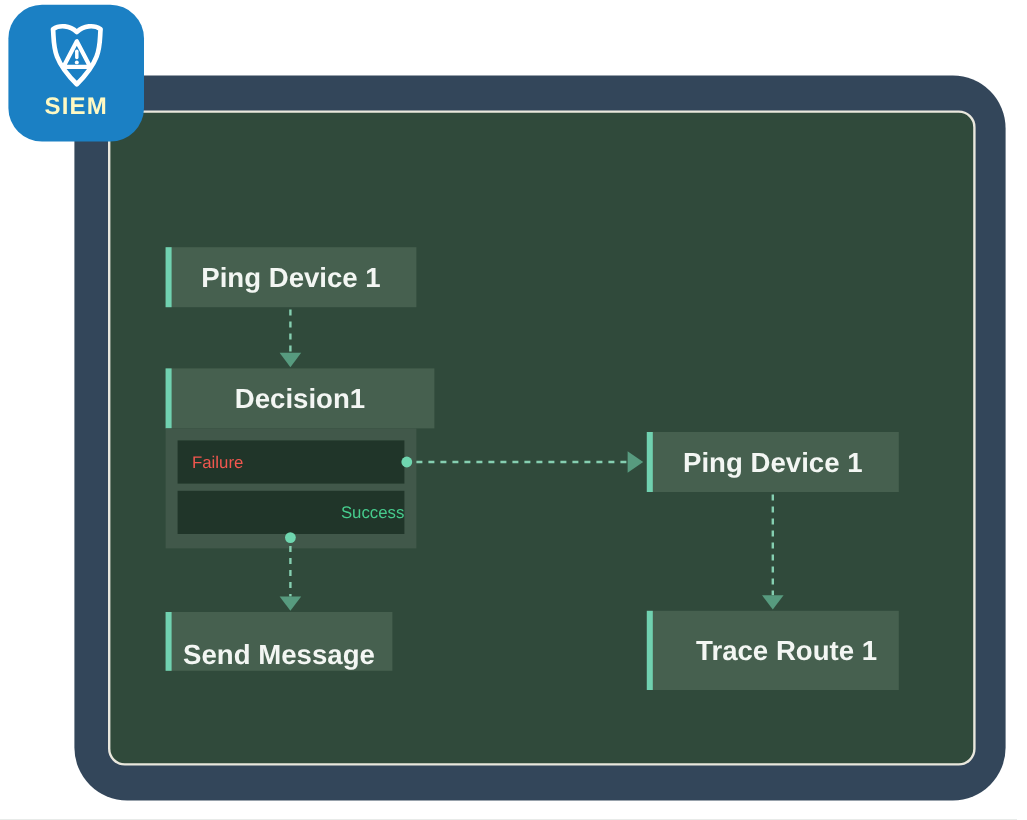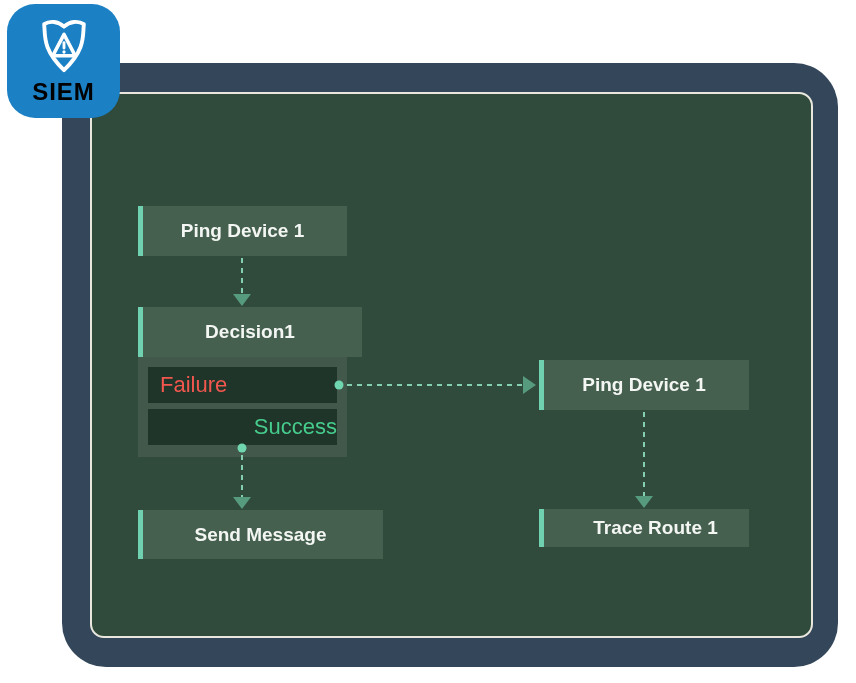--- a/index.html
+++ b/index.html
@@ -22,60 +22,60 @@
 
   
   .badge {
     position: absolute; left: 7px; top: 4px; width: 113px; height: 114px;
     background: var(--badge-blue, #1b80c4); border-radius: 28px;
     display: flex; flex-direction: column; align-items: center; justify-content: flex-start;
     z-index: 5;
   }
   .badge svg { margin-top: 12px; }
   .badge-label {
-    color: #000000; font-size: 24px; font-weight: 700; letter-spacing: 1px;
+    color: #fef9c3; font-size: 20px; font-weight: 700; letter-spacing: 1px;
     margin-top: 2px;
   }
 
   .panel-title {
     position: absolute; left: 138px; top: 142px;
     color: var(--text-light, #f3f6f3); font-size: 21px; font-weight: 700;
     letter-spacing: 0.2px;
   }
 
   
   .node {
     position: absolute; background: var(--node-green, #46604f);
     display: flex; align-items: center; justify-content: center;
-    color: var(--text-light, #f3f6f3); font-size: 19px; font-weight: 700;
+    color: var(--text-light, #f3f6f3); font-size: 23px; font-weight: 700;
     cursor: pointer;
   }
   .accent-bar {
     position: absolute; left: 0; top: 0; bottom: 0; width: 5px;
     background: var(--accent-mint, #70d1b0);
   }
 
   .node-ping-1   { left: 138px; top: 206px; width: 209px; height: 50px; }
   .node-decision { left: 138px; top: 307px; width: 224px; height: 50px; }
   .decision-branches {
     position: absolute; left: 138px; top: 357px; width: 209px; height: 100px;
     background: var(--node-wrapper, #41584a);
   }
   .branch-row {
     position: absolute; left: 10px; width: 189px; height: 36px;
     background: var(--branch-row-bg, #203529);
     display: flex; align-items: center; padding-left: 12px;
-    font-size: 22px; font-weight: 400; cursor: pointer;
+    font-size: 14px; font-weight: 400; cursor: pointer;
   }
   .branch-failure { top: 10px; color: var(--failure-red, #f2574f); }
   .branch-success { top: 52px; color: var(--success-green, #46cc8d); justify-content: flex-end; }
 
-  .node-send     { left: 138px; top: 510px; width: 245px; height: 49px; }
+  .node-send     { left: 138px; top: 510px; width: 189px; height: 49px; align-items: flex-end; }
   .node-ping-2   { left: 539px; top: 360px; width: 210px; height: 50px; }
-  .node-trace    { left: 539px; top: 509px; width: 210px; height: 38px; padding-left: 23px; }
+  .node-trace    { left: 539px; top: 509px; width: 210px; height: 66px; padding-left: 23px; }
 
   
   .connector-layer {
     position: absolute; left: 0; top: 0; width: 856px; height: 683px;
     pointer-events: none; z-index: 3;
   }
   .dash-line { stroke: var(--dash-mint, #85cfb1); stroke-width: 2; stroke-dasharray: 5 5; fill: none; }
   .arrow-head { fill: var(--arrow-teal, #579b7f); }
   .conn-dot { fill: var(--dot-mint, #6fd6af); }
 </style>

